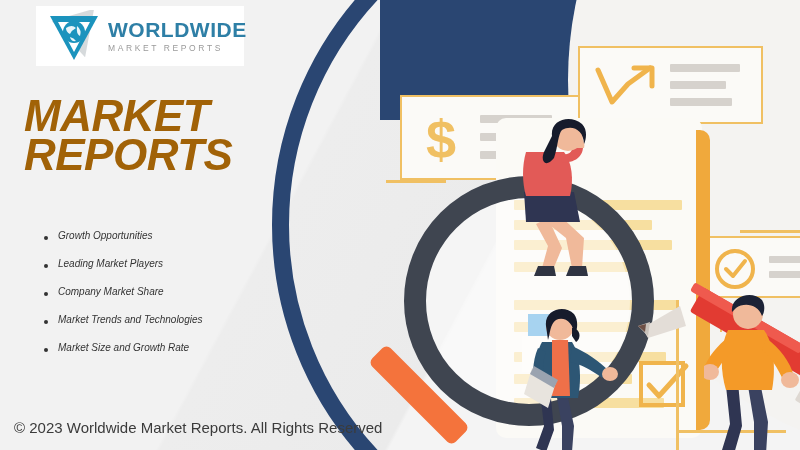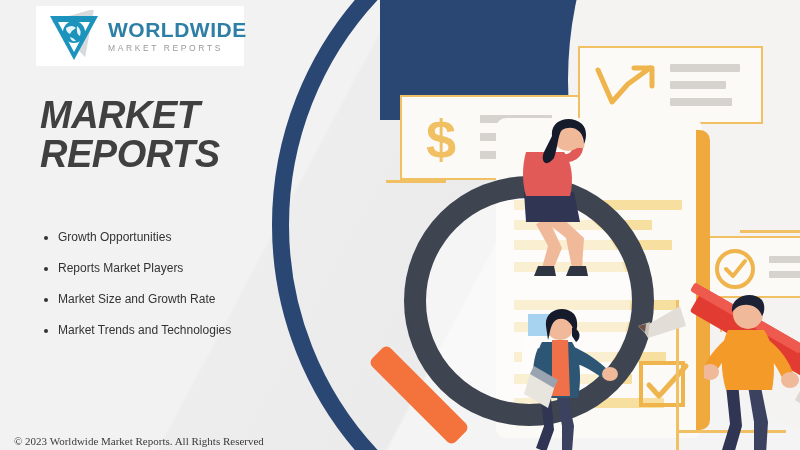--- a/index.html
+++ b/index.html
@@ -48,41 +48,41 @@
   .logo-mark{width:56px;height:52px;flex:none;position:relative;}
   .logo-text{display:flex;flex-direction:column;line-height:1;}
   .logo-title{
     font-size:21px;font-weight:bold;color:#2e7fa6;letter-spacing:.5px;text-align:center;
   }
   .logo-sub{
     font-size:8.5px;color:#9a9a9a;letter-spacing:2.6px;margin-top:4px;
   }
   
   .headline{
-    position:absolute;left:40px;top:96px;width:300px;
-    font-size:38px;line-height:39px;font-weight:bold;font-style:italic;
-    color:#404040;letter-spacing:-.5px;
+    position:absolute;left:24px;top:96px;width:300px;
+    font-size:44px;line-height:39px;font-weight:bold;font-style:italic;
+    color:#a16207;letter-spacing:-.5px;
   }
   .headline div{white-space:nowrap;}
   
   .bullets{
     position:absolute;left:42px;top:230px;width:320px;
     list-style:none;margin:0;padding:0;
   }
   .bullets li{
-    font-size:12px;color:#333333;padding-left:16px;position:relative;
-    margin-bottom:17px;white-space:nowrap;
+    font-size:10px;color:#333333;padding-left:16px;position:relative;
+    margin-bottom:17px;white-space:nowrap;font-style:italic;
   }
   .bullets li:before{
     content:"";position:absolute;left:2px;top:6px;width:4px;height:4px;
     background:#333;border-radius:50%;
   }
   
   .footer{
-    position:absolute;left:14px;bottom:3px;font-size:11px;color:#3b3b3b;font-family:Liberation Serif, serif;
+    position:absolute;left:14px;bottom:14px;font-size:15px;color:#3b3b3b;
   }
   
   .card{
     position:absolute;border:2px solid #f0c063;background:#fbfaf7;box-sizing:border-box;
   }
   .card-accent{position:absolute;background:#f0c063;}
   .gline{position:absolute;background:#d6d2cd;border-radius:1px;}
   .yline{position:absolute;background:#f7dfa0;border-radius:1px;}
   .paper{
     position:absolute;background:#fbfaf6;border-radius:10px;
@@ -268,20 +268,21 @@
     </div>
   </div>
 
   <div class="headline">
     <div>MARKET</div>
     <div>REPORTS</div>
   </div>
 
   <ul class="bullets">
     <li>Growth Opportunities</li>
-    <li>Reports Market Players</li>
+    <li>Leading Market Players</li>
+    <li>Company Market Share</li>
+    <li>Market Trends and Technologies</li>
     <li>Market Size and Growth Rate</li>
-    <li>Market Trends and Technologies</li>
   </ul>
 
   <div class="footer">© 2023 Worldwide Market Reports. All Rights Reserved</div>
 
 </div>
 
 </body></html>

